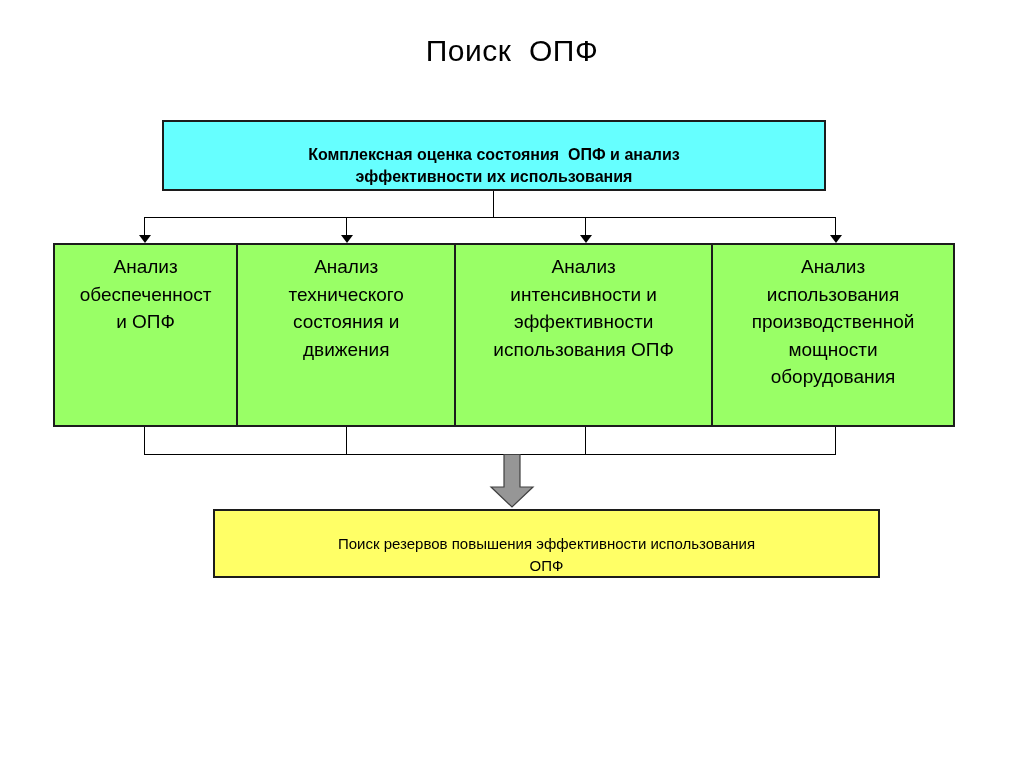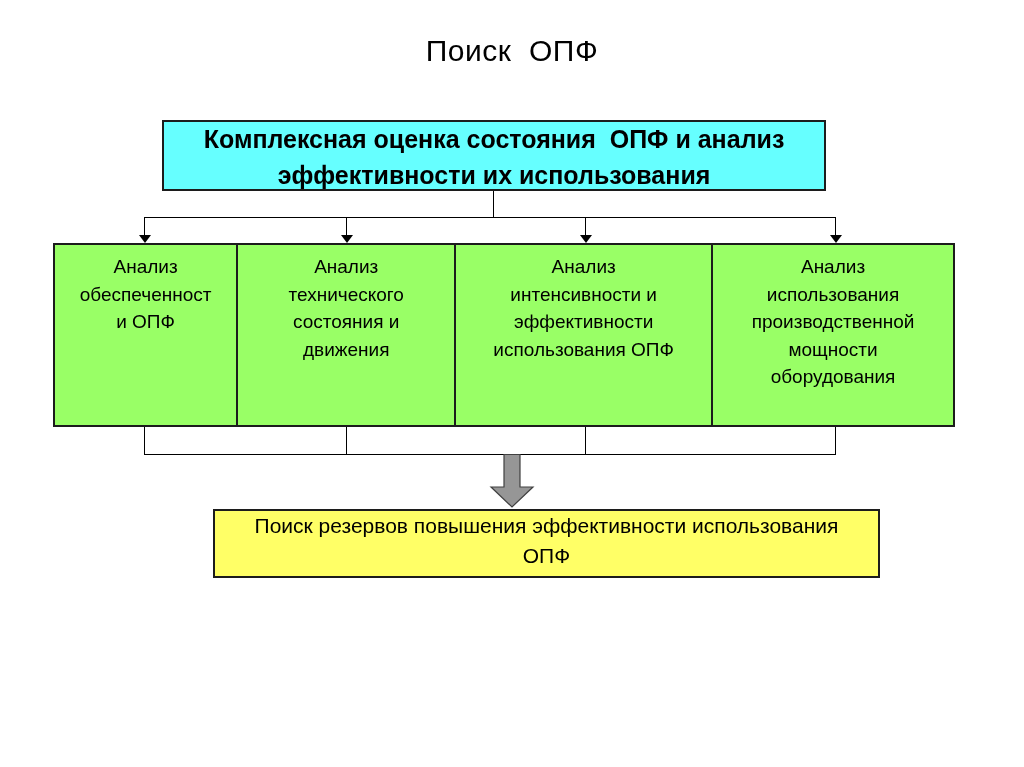--- a/index.html
+++ b/index.html
@@ -26,23 +26,23 @@
     letter-spacing: 0.5px;
   }
 
   
   #top-box {
     position: absolute;
     left: 162px; top: 120px;
     width: 664px; height: 71px;
     border: 2px solid #1c1c1c;
     box-sizing: border-box;
-    display: flex; align-items: flex-start; justify-content: center;
+    display: flex; align-items: flex-end; justify-content: center;
     text-align: center;
-    font-size: 25px; font-weight: 700;
+    font-size: 16px; font-weight: 700;
     line-height: 1.42;
   }
 
   
   .vline, .hline { position: absolute; background: #000000; }
 
   
   .arrowhead {
     position: absolute;
     width: 0; height: 0;
@@ -77,23 +77,23 @@
   
   #block-arrow { position: absolute; left: 489px; top: 454px; }
 
   
   #bottom-box {
     position: absolute;
     left: 213px; top: 509px;
     width: 667px; height: 69px;
     border: 2px solid #1c1c1c;
     box-sizing: border-box;
-    display: flex; align-items: flex-start; justify-content: center;
+    display: flex; align-items: flex-end; justify-content: center;
     text-align: center;
-    font-size: 21px;
+    font-size: 15px;
     line-height: 1.42;
   }
 </style>
 </head>
 <body>
 
 <div id="slide">
 
   <div id="title" class="pre">Поиск  ОПФ</div>
 

